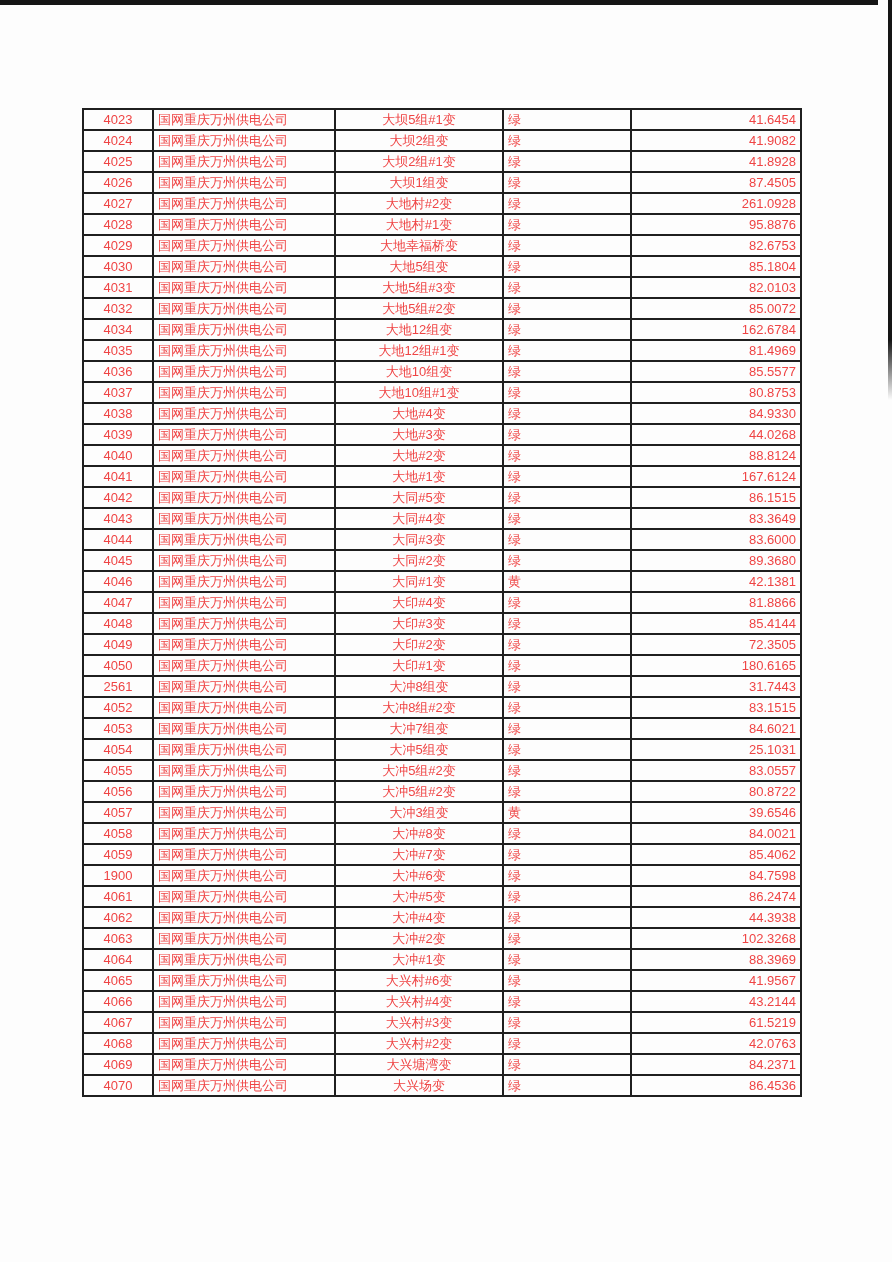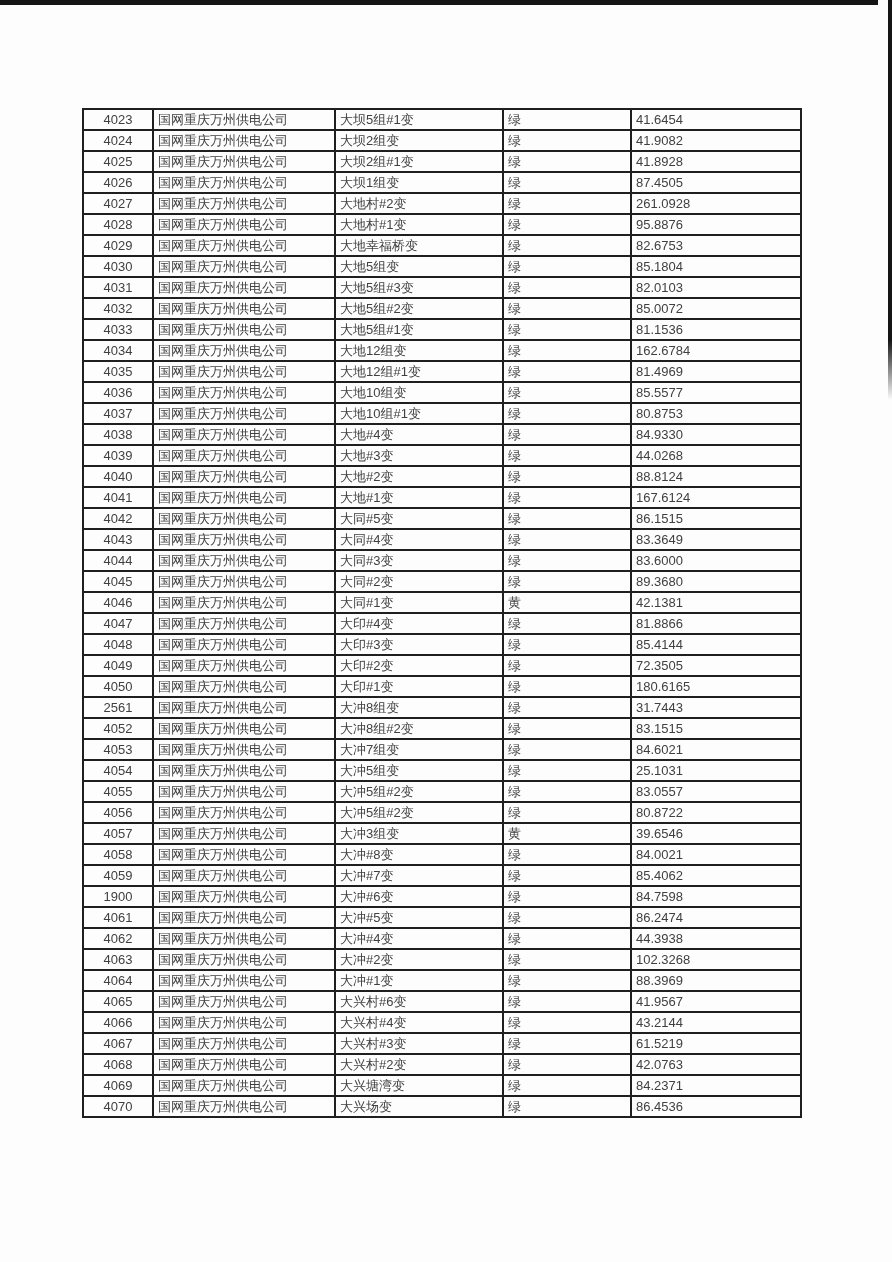--- a/index.html
+++ b/index.html
@@ -32,35 +32,35 @@
   }
   .data-table {
     position: absolute;
     left: 82px;
     top: 108px;
     width: 704px;
     height: 947px;
     border-collapse: collapse;
     table-layout: fixed;
     font-size: 13px;
-    color: #404040;
+    color: #ef4444;
   }
   .data-table td {
     border: 2px solid #1f1f1f;
     height: 19px;
     padding: 0 4px;
     overflow: hidden;
     white-space: nowrap;
     line-height: 1;
   }
   .col-id      { width: 60px;  text-align: center; }
   .col-company { width: 172px; text-align: left; }
-  .col-station { width: 158px; text-align: left; border-radius: 6px; }
+  .col-station { width: 158px; text-align: center; border-radius: 6px; }
   .col-status  { width: 118px; text-align: left; }
-  .col-value   { width: 160px; text-align: left; margin-top: 14px; }
+  .col-value   { width: 160px; text-align: right; margin-top: 14px; }
 </style>
 </head>
 <body>
 
 <div class="top-edge"></div>
 <div class="right-edge"></div>
 
 <table class="data-table">
   <tbody>
       <tr>
@@ -127,27 +127,20 @@
         <td class="col-value">82.0103</td>
       </tr>
       <tr>
         <td class="col-id">4032</td>
         <td class="col-company">国网重庆万州供电公司</td>
         <td class="col-station">大地5组#2变</td>
         <td class="col-status">绿</td>
         <td class="col-value">85.0072</td>
       </tr>
       <tr>
-        <td class="col-id">4033</td>
-        <td class="col-company">国网重庆万州供电公司</td>
-        <td class="col-station">大地5组#1变</td>
-        <td class="col-status">绿</td>
-        <td class="col-value">81.1536</td>
-      </tr>
-      <tr>
         <td class="col-id">4034</td>
         <td class="col-company">国网重庆万州供电公司</td>
         <td class="col-station">大地12组变</td>
         <td class="col-status">绿</td>
         <td class="col-value">162.6784</td>
       </tr>
       <tr>
         <td class="col-id">4035</td>
         <td class="col-company">国网重庆万州供电公司</td>
         <td class="col-station">大地12组#1变</td>

